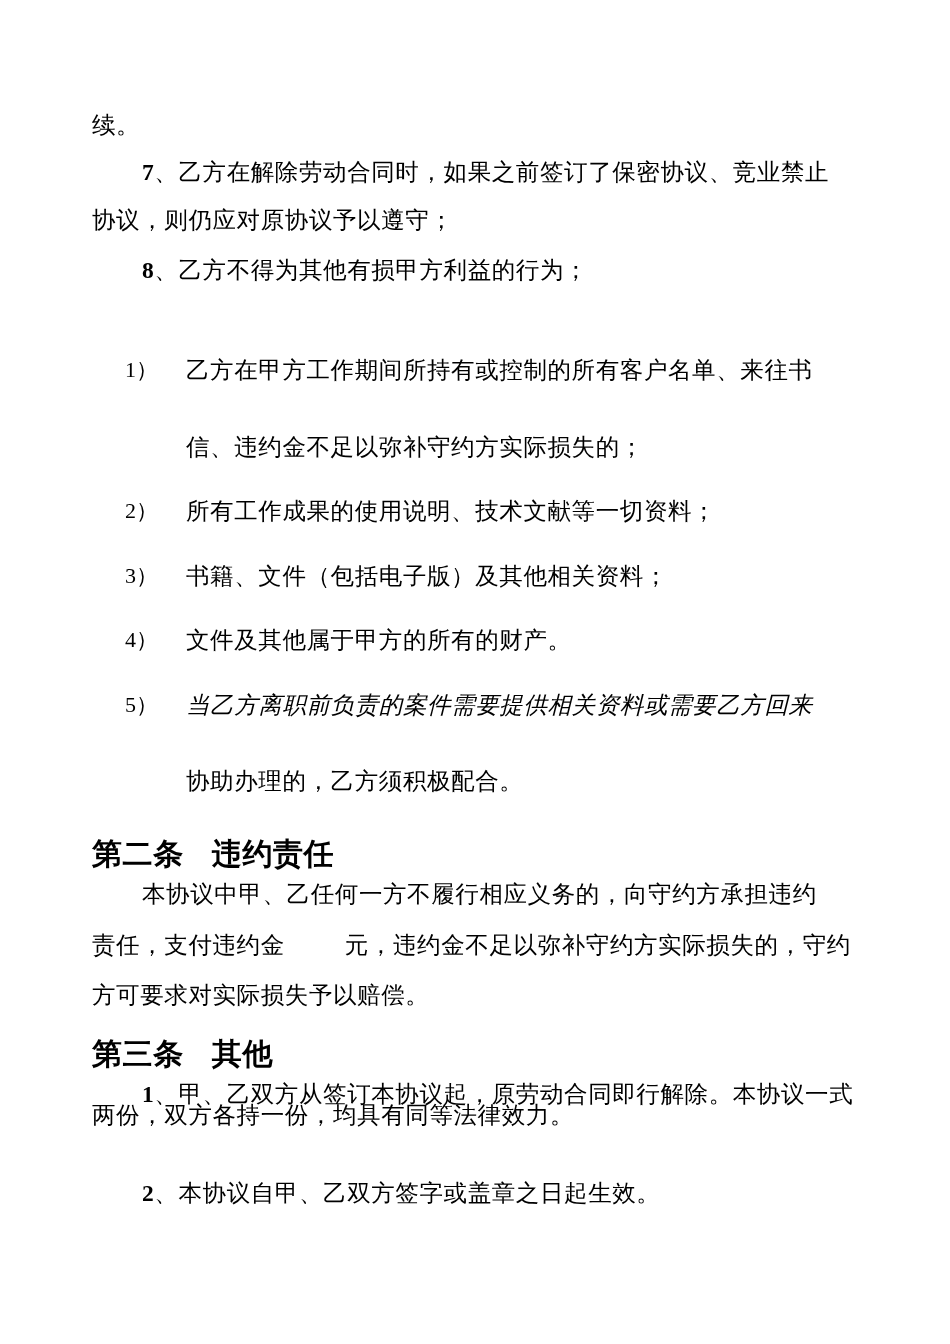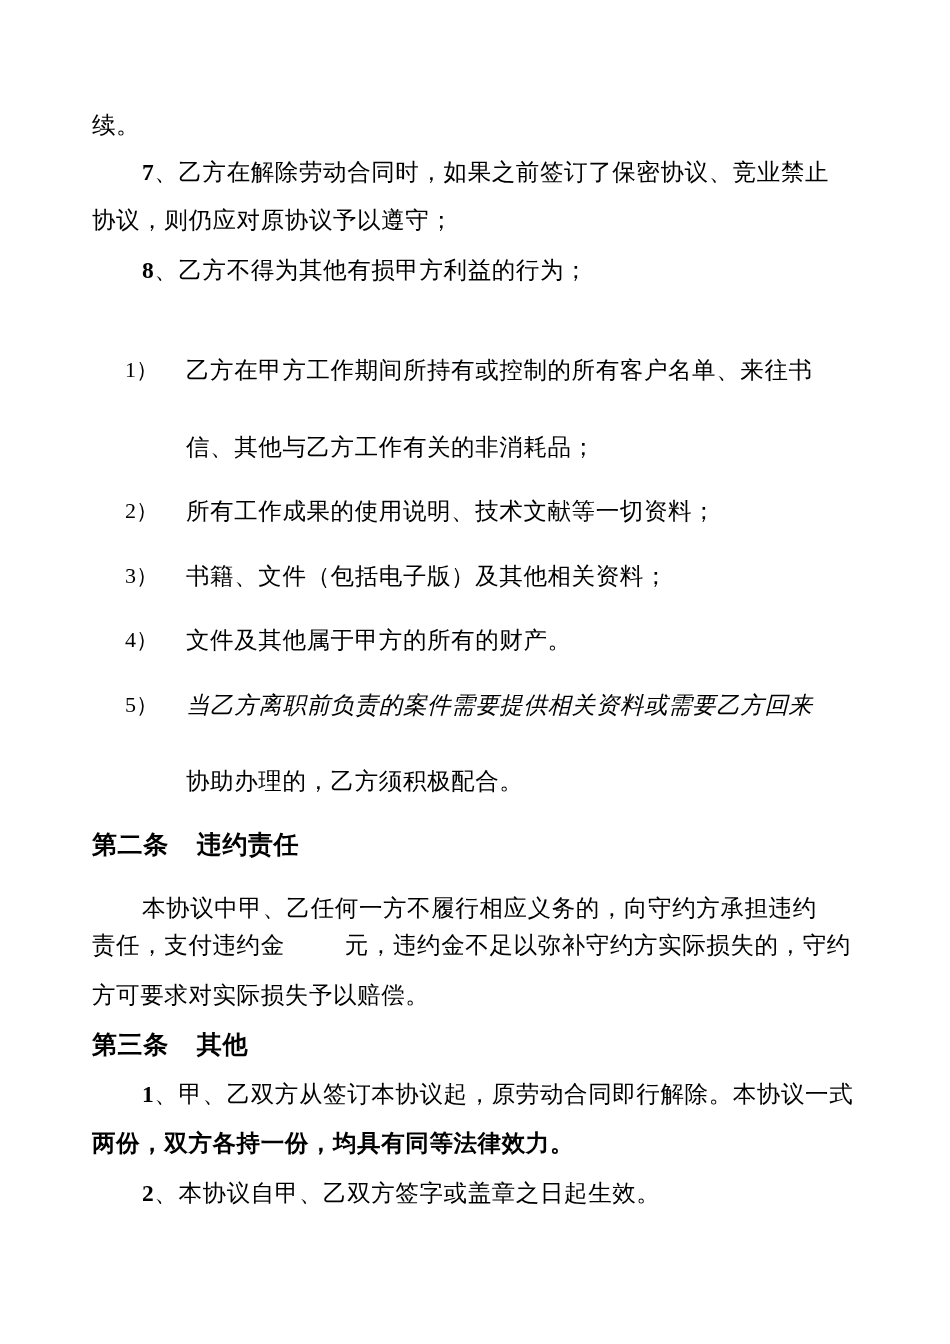--- a/index.html
+++ b/index.html
@@ -30,21 +30,22 @@
       white-space: nowrap;
       letter-spacing: 0.6px;
     }
     .num {
       font-weight: bold;
       font-family: "Liberation Serif", serif;
     }
     .heading {
       font-weight: bold;
       font-family: "DejaVu Sans", sans-serif;
-      font-size: 25px;
+      font-size: 30px;
+      margin-top: 9px;
     }
     .list-num {
       position: absolute;
       font-size: 22px;
       line-height: 30px;
       font-family: "Liberation Serif", serif;
     }
     .gap {
       display: inline-block;
       width: 60px;
@@ -62,48 +63,48 @@
   </div>
   <div class="line" style="left:92px; top:205px;">协议，则仍应对原协议予以遵守；</div>
 
   <div class="line" style="left:142px; top:255px;">
     <span class="num">8</span><span>、</span><span>乙方不得为其他有损甲方利益的行为；</span>
   </div>
 
 
   <div class="list-num" style="left:125px; top:355px;">1）</div>
   <div class="line" style="left:186px; top:355px;">乙方在甲方工作期间所持有或控制的所有客户名单、来往书</div>
-  <div class="line" style="left:186px; top:432px;">信、其他与乙方工作有关的非消耗品；</div>
+  <div class="line" style="left:186px; top:432px;">信、违约金不足以弥补守约方实际损失的；</div>
 
   <div class="list-num" style="left:125px; top:496px;">2）</div>
   <div class="line" style="left:186px; top:496px;text-align:center;">所有工作成果的使用说明、技术文献等一切资料；</div>
 
   <div class="list-num" style="left:125px; top:561px;">3）</div>
   <div class="line" style="left:186px; top:561px;">书籍、文件（包括电子版）及其他相关资料；</div>
 
   <div class="list-num" style="left:125px; top:625px;">4）</div>
   <div class="line" style="left:186px; top:625px;">文件及其他属于甲方的所有的财产。</div>
 
   <div class="list-num" style="left:125px; top:690px;">5）</div>
   <div class="line" style="left:186px; top:690px;font-style:italic;">当乙方离职前负责的案件需要提供相关资料或需要乙方回来</div>
   <div class="line" style="left:186px; top:766px;">协助办理的，乙方须积极配合。</div>
 
   <div class="line heading" style="left:92px; top:830px;">
     <span>第二条</span><span class="gap" style="width:28px;"></span><span>违约责任</span>
   </div>
-  <div class="line" style="left:142px; top:879px;margin-top:14px;">本协议中甲、乙任何一方不履行相应义务的，向守约方承担违约</div>
+  <div class="line" style="left:142px; top:879px;">本协议中甲、乙任何一方不履行相应义务的，向守约方承担违约</div>
   <div class="line" style="left:92px; top:930px;">
     <span>责任，支付违约金</span><span class="gap"></span><span>元，违约金不足以弥补守约方实际损失的，守约</span>
   </div>
   <div class="line" style="left:92px; top:980px;">方可要求对实际损失予以赔偿。</div>
 
   <div class="line heading" style="left:92px; top:1030px;">
     <span>第三条</span><span class="gap" style="width:28px;"></span><span>其他</span>
   </div>
   <div class="line" style="left:142px; top:1079px;">
     <span class="num">1</span><span>、</span><span>甲、乙双方从签订本协议起，原劳动合同即行解除。本协议一式</span>
   </div>
-  <div class="line" style="left:92px; top:1128px;font-weight:bold;">两份，双方各持一份，均具有同等法律效力。</div>
+  <div class="line" style="left:92px; top:1100px;">两份，双方各持一份，均具有同等法律效力。</div>
   <div class="line" style="left:142px; top:1178px;">
     <span class="num">2</span><span>、</span><span>本协议自甲、乙双方签字或盖章之日起生效。</span>
   </div>
 
 </div>
 
 </body></html>

